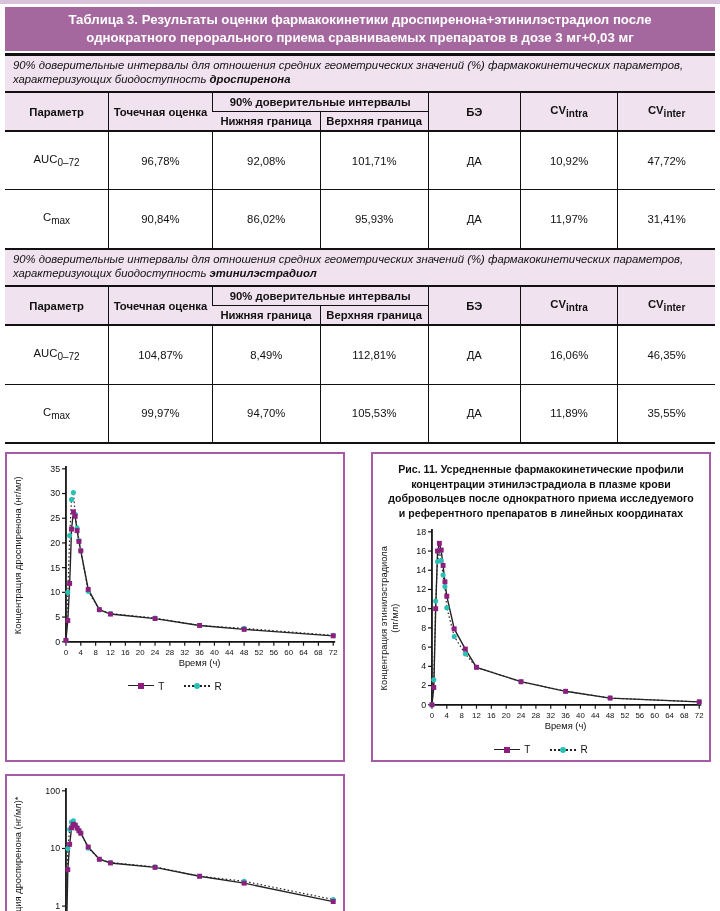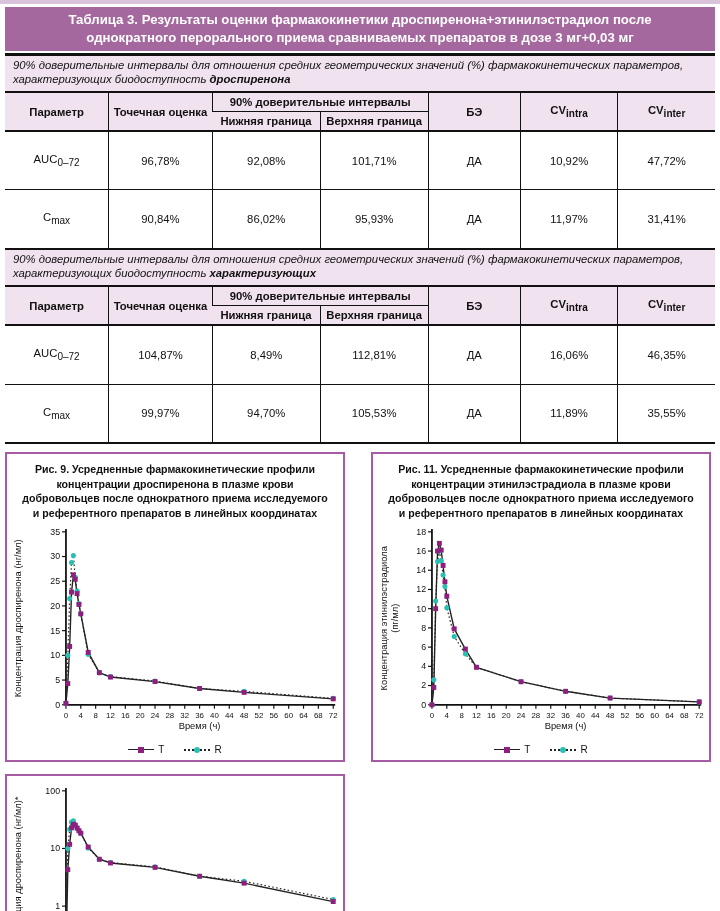--- a/index.html
+++ b/index.html
@@ -114,21 +114,21 @@
       <td>86,02%</td>
       <td>95,93%</td>
       <td>ДА</td>
       <td>11,97%</td>
       <td>31,41%</td>
     </tr>
   </tbody>
 </table>
 
 <div class="info-block" style="border-top:none">
-  <div class="info-note"><span>90% доверительные интервалы для отношения средних геометрических значений (%) фармакокинетических параметров, характеризующих биодоступность </span><b>характеризующих</b></div>
+  <div class="info-note"><span>90% доверительные интервалы для отношения средних геометрических значений (%) фармакокинетических параметров, характеризующих биодоступность </span><b>этинилэстрадиол</b></div>
 </div>
 
 <table class="pk">
   <colgroup>
     <col style="width:14.6%">
       <col style="width:14.6%">
       <col style="width:15.2%">
     <col style="width:15.2%">
       <col style="width:13.0%">
       <col style="width:13.7%">
@@ -166,21 +166,20 @@
       <td>ДА</td>
       <td>11,89%</td>
       <td>35,55%</td>
     </tr>
   </tbody>
 </table>
 
 <div class="charts">
 
   <div class="panel">
-    <div class="panel-title">Рис. 9. Усредненные фармакокинетические профили концентрации дроспиренона в плазме крови добровольцев после однократного приема исследуемого и референтного препаратов в линейных координатах</div>
     <svg class="chart" viewBox="0 0 338 230">
         <line x1="57" y1="7" x2="57" y2="186" stroke="#111" stroke-width="1.8"></line>
         <line x1="57" y1="186" x2="331" y2="186" stroke="#111" stroke-width="1.8"></line>
         <line x1="53" y1="186" x2="57" y2="186" stroke="#111" stroke-width="1.2"></line>
         <text x="51" y="189" text-anchor="end" font-size="9">0</text>
         <line x1="53" y1="160.85714285714286" x2="57" y2="160.85714285714286" stroke="#111" stroke-width="1.2"></line>
         <text x="51" y="163.85714285714286" text-anchor="end" font-size="9">5</text>
         <line x1="53" y1="135.71428571428572" x2="57" y2="135.71428571428572" stroke="#111" stroke-width="1.2"></line>
         <text x="51" y="138.71428571428572" text-anchor="end" font-size="9">10</text>
         <line x1="53" y1="110.57142857142857" x2="57" y2="110.57142857142857" stroke="#111" stroke-width="1.2"></line>

